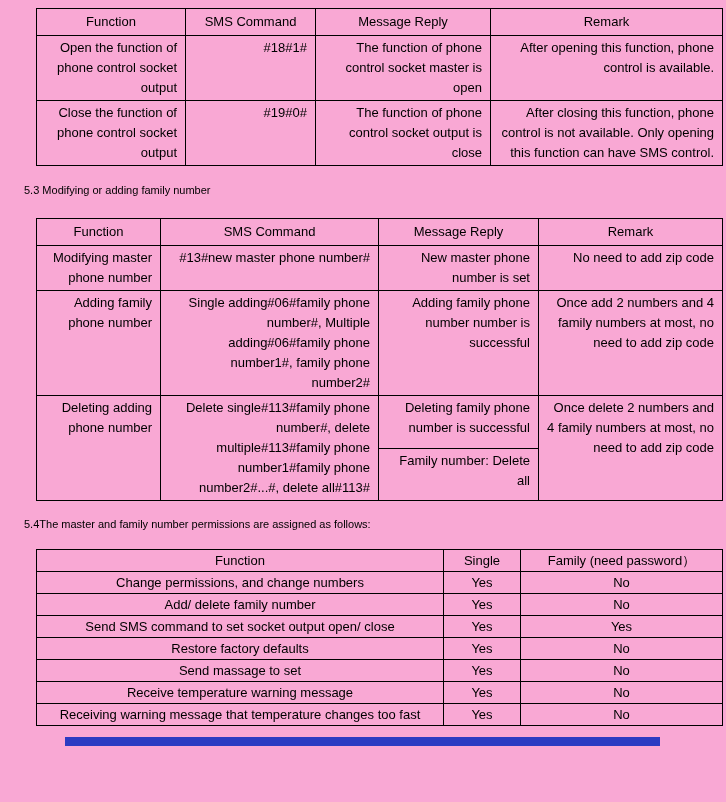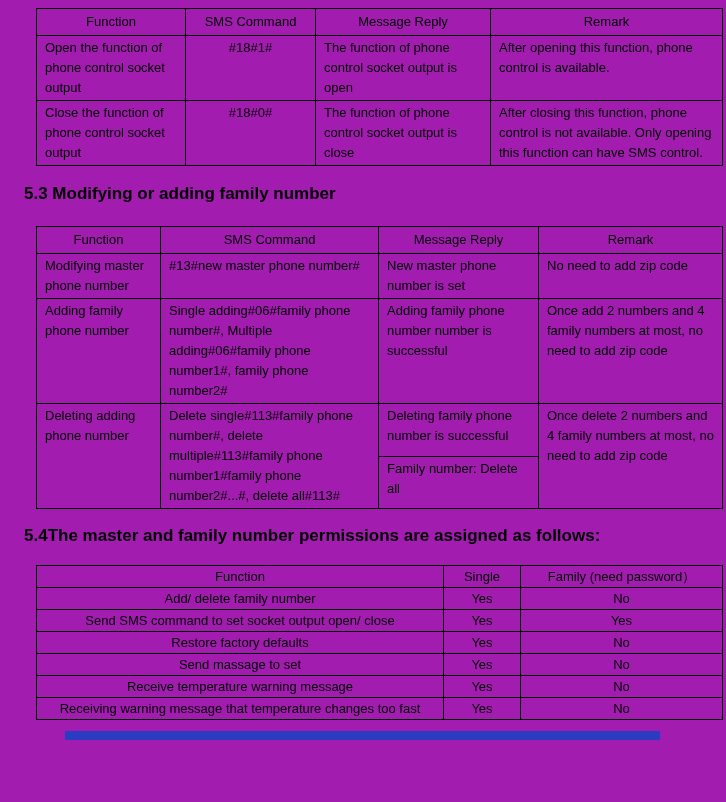--- a/index.html
+++ b/index.html
@@ -8,47 +8,48 @@
     background: #ffffff;
     font-family: "Liberation Sans", "DejaVu Sans", sans-serif;
     color: #000000;
   }
   .doc {
     width: 726px;
     height: 802px;
     box-sizing: border-box;
     padding: 8px 0 0 24px;
     overflow: hidden;
-    background: #a21caf;
+    background: #f9a8d4;
     position: relative;
   }
   table.grid {
     border-collapse: collapse;
     table-layout: fixed;
     margin-left: 12px;
     width: 686px;
     font-size: 13px;
   }
   table.grid th, table.grid td {
     border: 1px solid #000000;
     padding: 2px 8px;
     line-height: 20px;
     vertical-align: top;
     font-weight: normal;
     word-wrap: break-word;
+    text-align: right;
   }
   table.grid th {
     text-align: center;
     padding: 3px 4px;
   }
   td.left   { text-align: left; }
   td.center { text-align: center; }
   .heading {
-    font-size: 17px;
-    font-weight: bold;
+    font-size: 11px;
+    font-weight: normal;
     margin: 18px 0 22px 0;
   }
   .heading-54 {
     margin: 17px 0 19px 0;
   }
   
   table.perm th, table.perm td {
     text-align: center;
     line-height: 17px;
     padding: 2px 4px;
@@ -77,26 +78,26 @@
         <th>Function</th>
         <th>SMS Command</th>
         <th>Message Reply</th>
         <th>Remark</th>
       </tr>
     </thead>
     <tbody>
       <tr>
         <td class="left">Open the function of phone control socket output</td>
         <td class="center">#18#1#</td>
-        <td class="left">The function of phone control socket output is open</td>
+        <td class="left">The function of phone control socket master is open</td>
         <td class="left">After opening this function, phone control is available.</td>
       </tr>
       <tr>
         <td class="left">Close the function of phone control socket output</td>
-        <td class="center">#18#0#</td>
+        <td class="center">#19#0#</td>
         <td class="left">The function of phone control socket output is close</td>
         <td class="left">After closing this function, phone control is not available. Only opening this function can have SMS control.</td>
       </tr>
     </tbody>
   </table>
 
   <div class="heading">5.3 Modifying or adding family number</div>
 
   <table class="grid t2">
     <colgroup>
@@ -148,20 +149,25 @@
     </colgroup>
     <thead>
       <tr>
         <th>Function</th>
         <th>Single</th>
         <th>Family (need password）</th>
       </tr>
     </thead>
     <tbody>
       <tr>
+        <td>Change permissions, and change numbers</td>
+        <td>Yes</td>
+        <td>No</td>
+      </tr>
+      <tr>
         <td>Add/ delete family number</td>
         <td>Yes</td>
         <td>No</td>
       </tr>
       <tr>
         <td>Send SMS command to set socket output open/ close</td>
         <td>Yes</td>
         <td>Yes</td>
       </tr>
       <tr>

